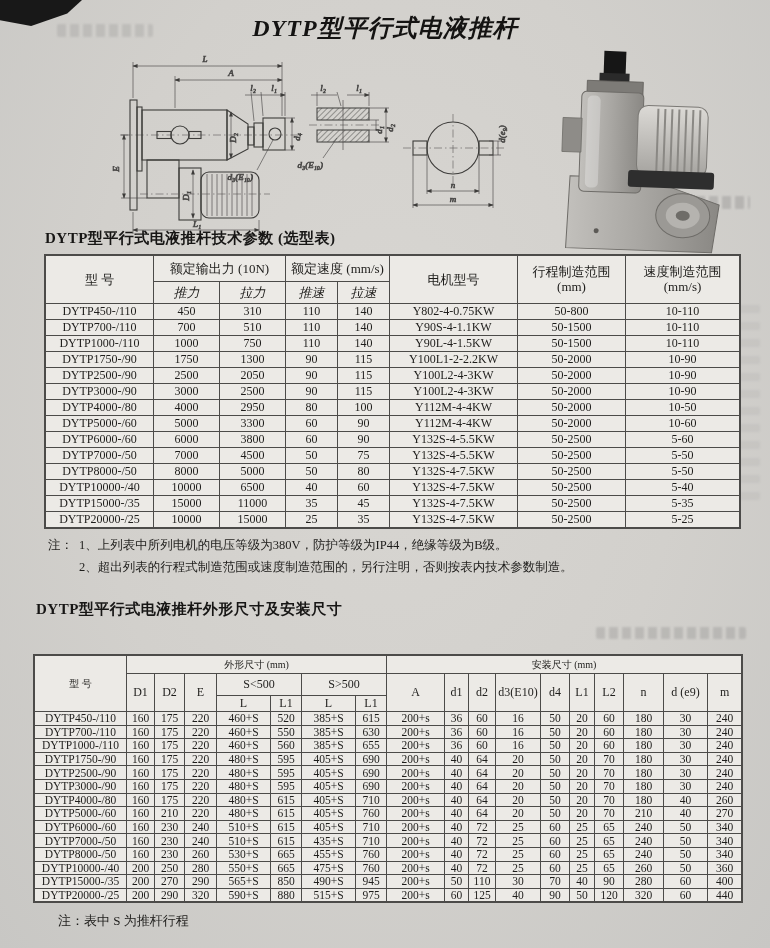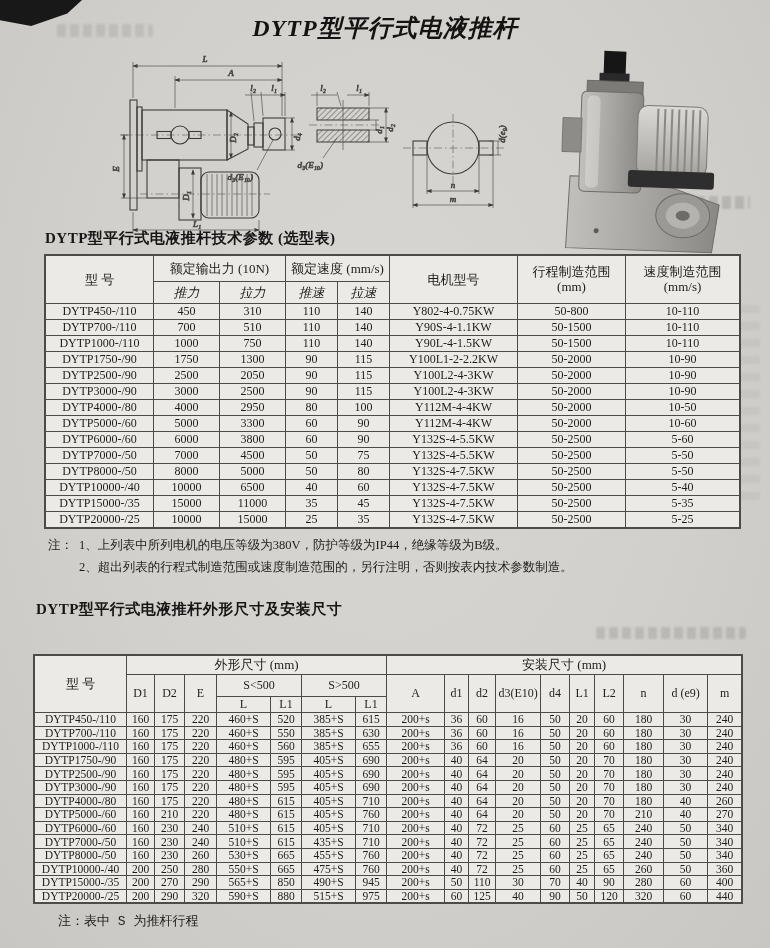--- a/index.html
+++ b/index.html
@@ -40,32 +40,32 @@
     overflow:hidden;white-space:nowrap;padding:0 1px;font-weight:normal;}
   #t1-wrap{position:absolute;left:45px;top:255px;}
   #t1{width:694px;font-size:12.5px;}
   #t1 thead th{font-size:13px;}
   #t1 thead tr:nth-child(1) th{height:25px;}
   #t1 thead tr:nth-child(2) th{height:21px;font-style:italic;}
   #t1 tbody td{height:15px;font-size:12px;}
   #t1 .two-line{line-height:1.15;}
   #t2-wrap{position:absolute;left:34px;top:655px;}
   #t2{width:707px;font-size:12px;}
-  #t2 thead tr:nth-child(1) th{height:17px;font-size:13px;}
+  #t2 thead tr:nth-child(1) th{height:17px;font-size:10px;}
   #t2 thead tr:nth-child(2) th{height:21px;}
   #t2 thead tr:nth-child(3) th{height:14px;}
   #t2 tbody td{height:12.6px;font-size:11.5px;}
   table{box-shadow:0 0 0 1px #4c4b49;}
 
   
   #notes{position:absolute;left:48px;top:534px;width:692px;font-size:12.5px;line-height:22px;}
   #notes .notes-prefix{position:absolute;left:0;top:0;}
   #notes .note-lines{margin-left:31px;}
   #notes .note-line{padding-left:17px;text-indent:-17px;}
-  #footer-note{position:absolute;left:58px;top:912px;font-size:13px;font-family:Liberation Mono, monospace;}
+  #footer-note{position:absolute;left:58px;top:912px;font-size:13px;}
 </style>
 </head>
 <body>
 
 <div id="page">
 
   <div class="corner-blob"></div>
   <div class="bleed" id="bleed-a"></div>
   <div class="bleed" id="bleed-b"></div>
   <div class="bleed" id="bleed-c"></div>

